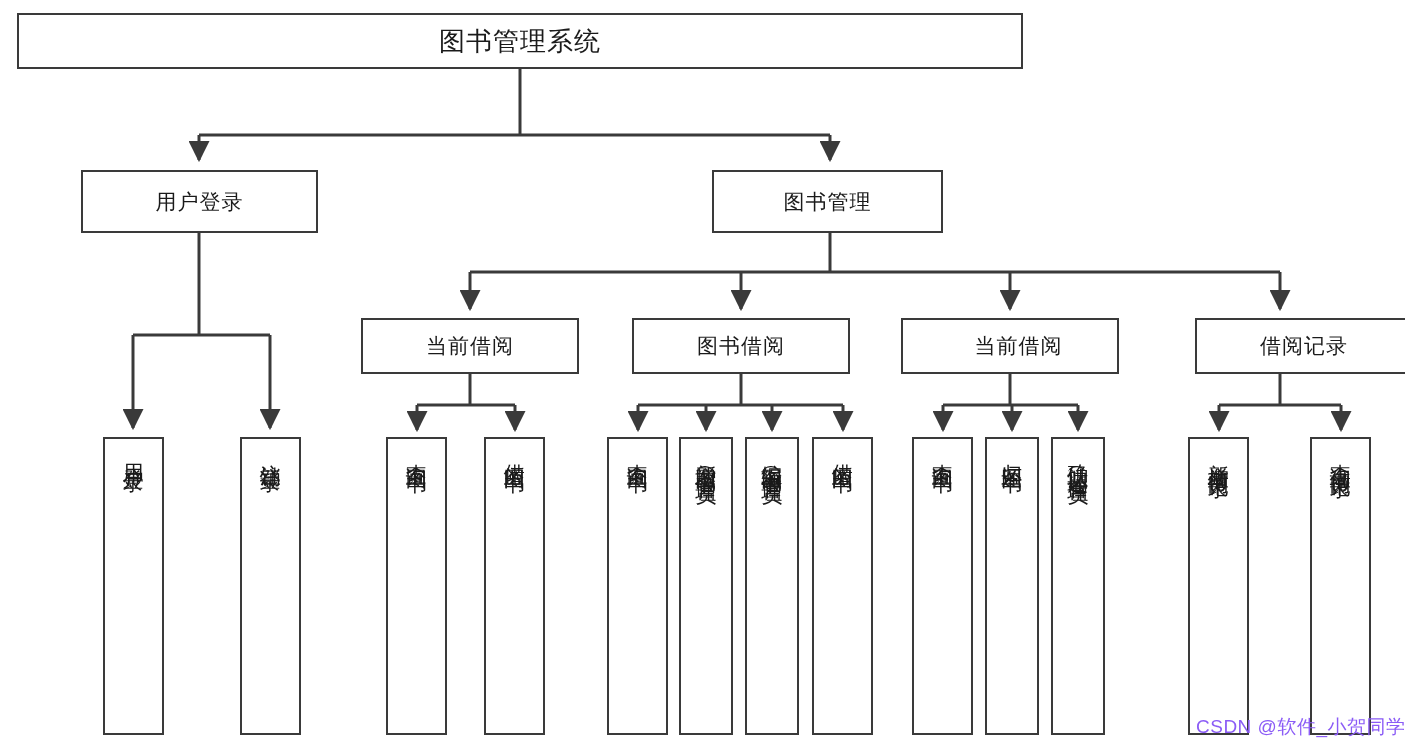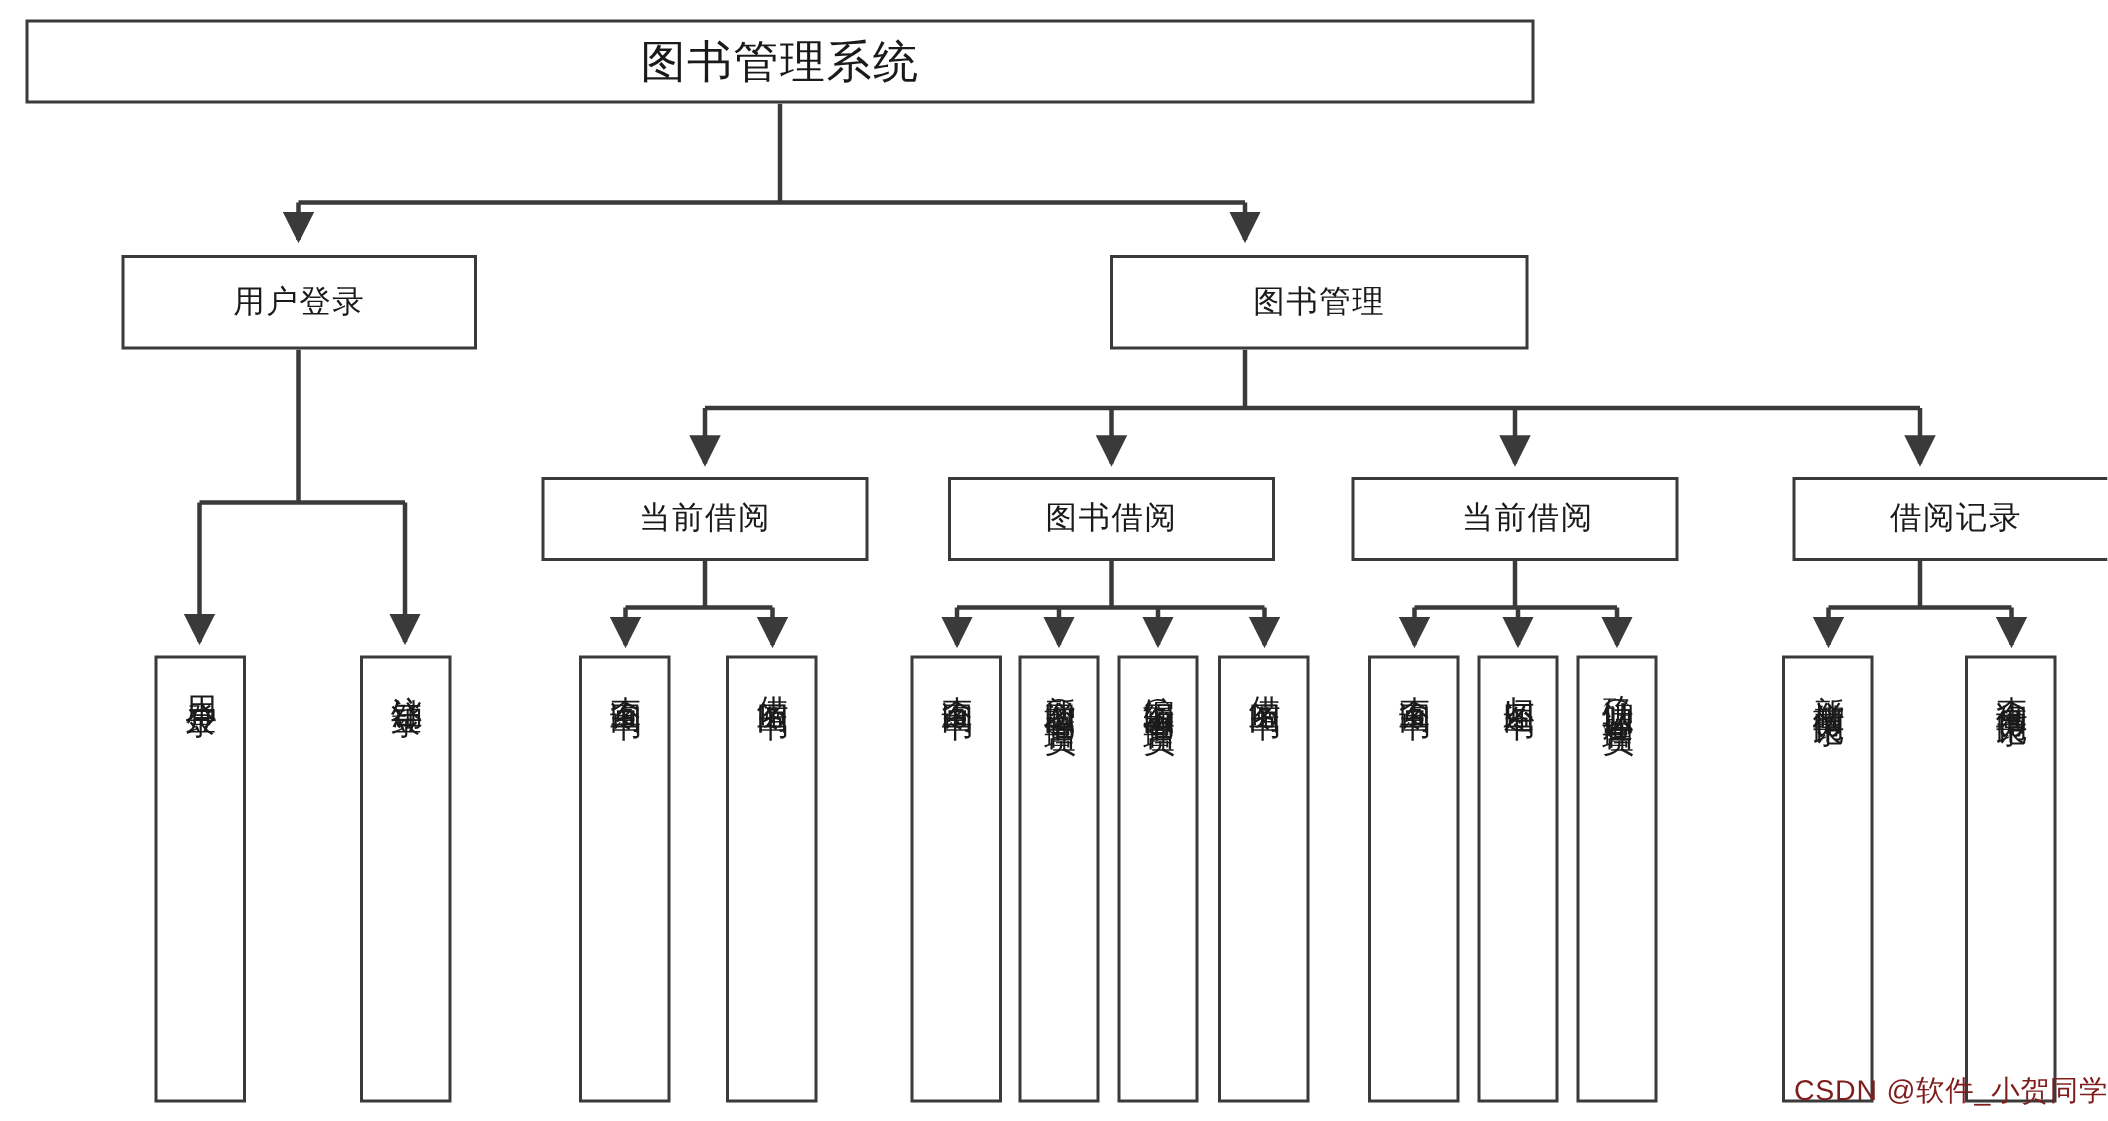--- a/index.html
+++ b/index.html
@@ -34,41 +34,41 @@
     align-items: center;
     justify-content: center;
     color: #1a1a1a;
   }
   .node-h {
     font-size: 21px;
     letter-spacing: 1px;
     line-height: 1.1;
   }
   .node-title {
-    font-size: 30px;
+    font-size: 26px;
     letter-spacing: 1px;
   }
   .node-v {
     align-items: flex-start;
     justify-content: center;
     padding-top: 8px;
   }
   .vtext {
     writing-mode: vertical-rl;
     text-orientation: upright;
     font-size: 21px;
     line-height: 1.02;
     letter-spacing: 3px;
     white-space: nowrap;
     color: #1a1a1a;
   }
   .watermark {
     position: absolute;
     font-size: 19px;
-    color: #7f1d1d;
+    color: #8b5cf6;
     letter-spacing: 0.5px;
     white-space: nowrap;
     user-select: none;
   }
 </style>
 </head>
 <body>
 
 <div id="canvas">
 
@@ -123,21 +123,21 @@
     </g>
   </svg>
 
   <div class="node node-title" style="left:17px; top:13px; width:1006px; height:56px;">
     <span>图书管理系统</span>
   </div>
 
   <div class="node node-h" style="left:81px; top:170px; width:237px; height:63px;">
     <span>用户登录</span>
   </div>
-  <div class="node node-h" style="left:740px; top:170px; width:279px; height:63px;text-align:right;">
+  <div class="node node-h" style="left:712px; top:170px; width:231px; height:63px;text-align:right;">
     <span>图书管理</span>
   </div>
 
   <div class="node node-h" style="left:361px; top:318px; width:218px; height:56px;">
     <span>当前借阅</span>
   </div>
   <div class="node node-h" style="left:632px; top:318px; width:218px; height:56px;">
     <span>图书借阅</span>
   </div>
   <div class="node node-h" style="left:901px; top:318px; width:218px; height:56px;padding-left:17px;">

